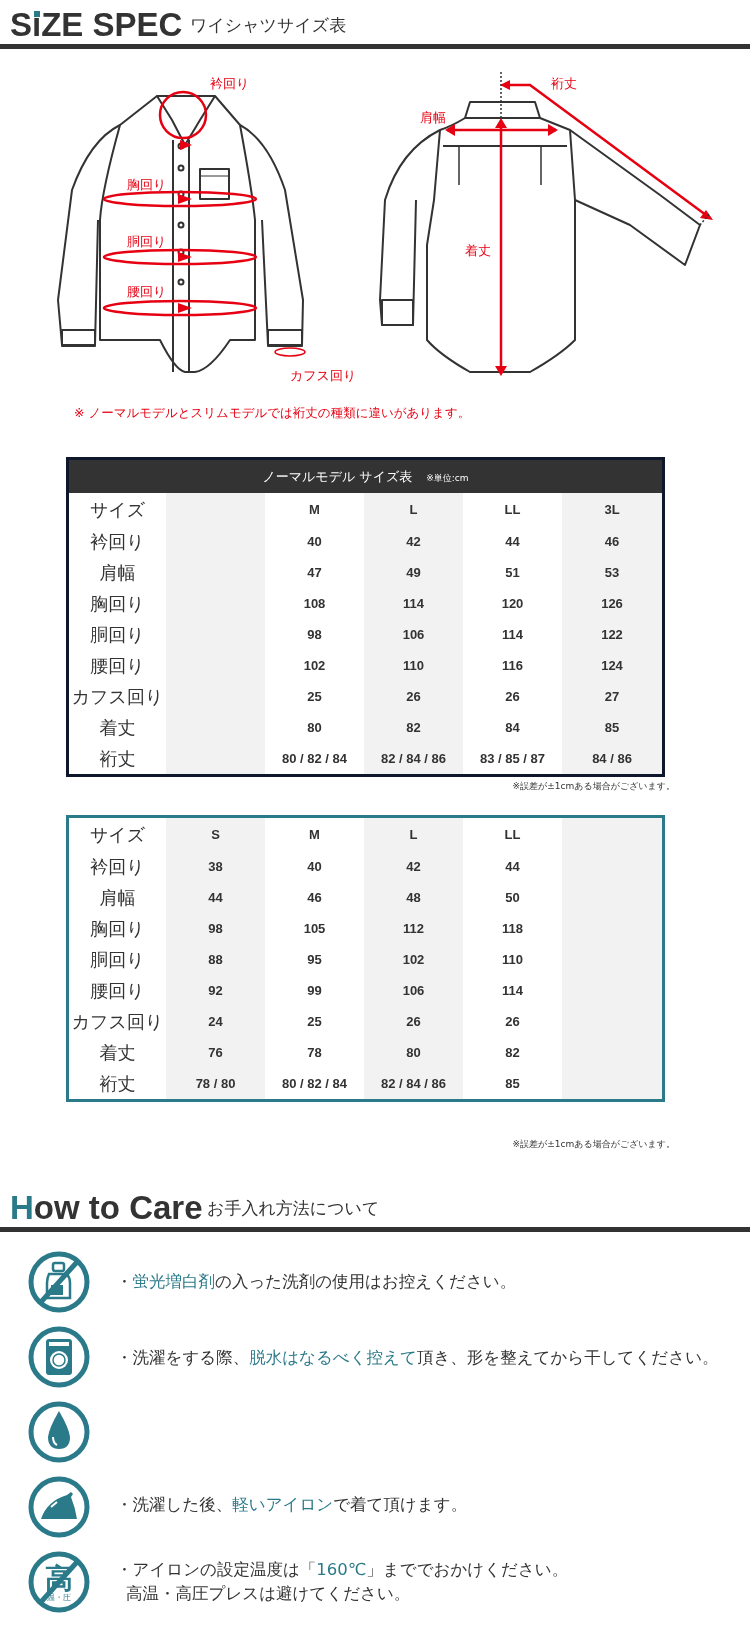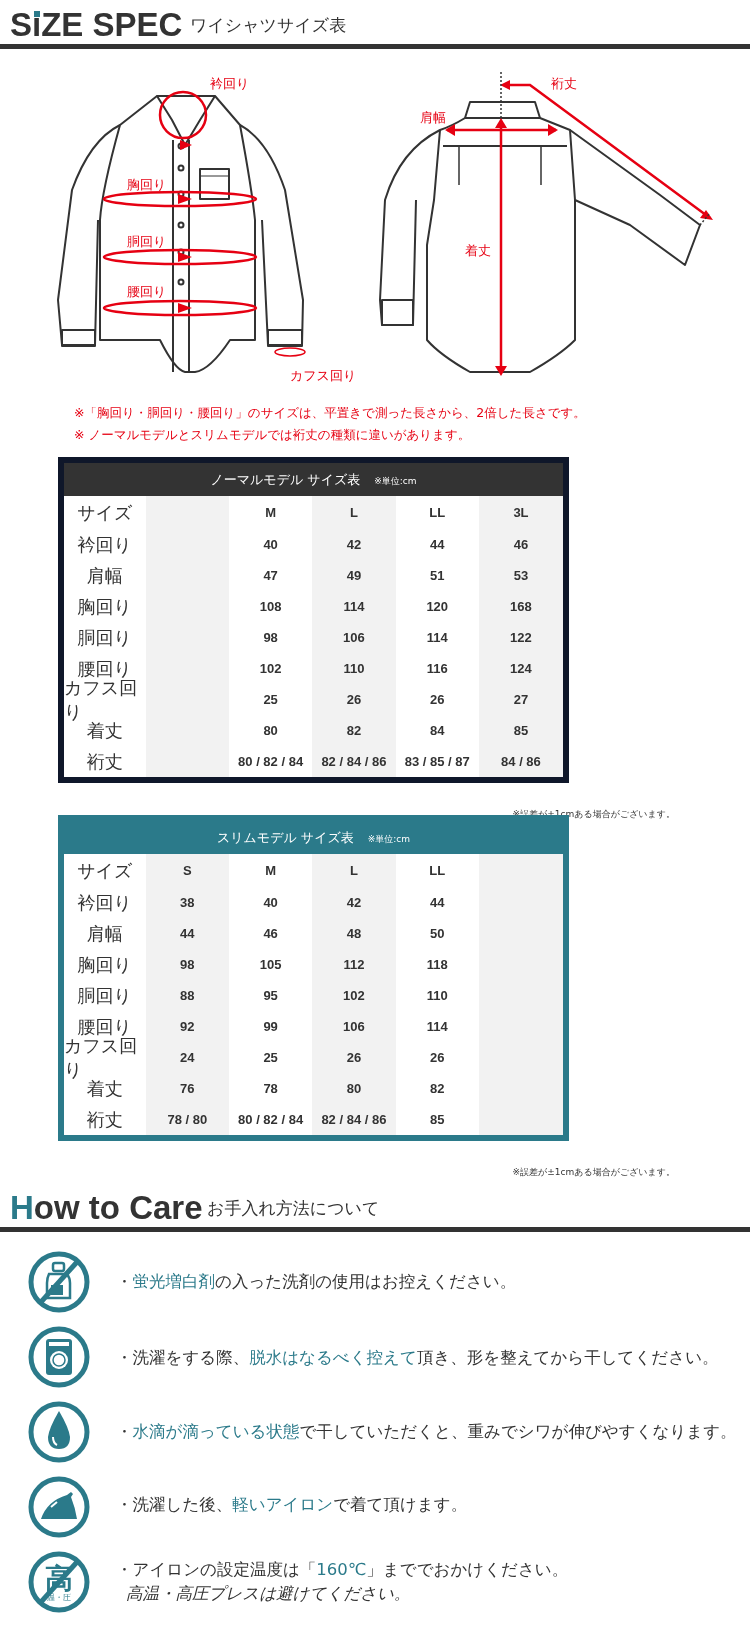--- a/index.html
+++ b/index.html
@@ -10,35 +10,35 @@
   .section-head .sub { position: absolute; font-size: 17px; color: #333; white-space: nowrap; }
   .section-head .rule { position: absolute; left: 0; width: 750px; height: 5px; background: #333; }
 
   .diagram { position: absolute; left: 0; top: 60px; width: 750px; height: 330px; }
   .diagram svg { position: absolute; left: 0; top: 0; }
   .diag-label { position: absolute; font-size: 13px; color: #e60012; white-space: nowrap; }
 
   .notes { position: absolute; left: 74px; top: 402px; width: 620px; }
   .notes div { font-size: 12.5px; color: #e60012; line-height: 22px; white-space: nowrap; }
 
-  .size-table { position: absolute; left: 58px; width: 511px; border: 6px solid #0f172a; }
+  .size-table { position: absolute; left: 66px; width: 599px; border: 3px solid #0f172a; }
   .size-table.slim { border-color: #2b7a8a; }
   .size-table .thead { height: 33px; background: #333; color: #fff; text-align: center; font-size: 13px; line-height: 33px; }
   .size-table.slim .thead { background: #2b7a8a; }
   .size-table .thead .unit { font-size: 9px; margin-left: 14px; }
   .size-table .tbody { position: relative; display: flex; }
   .size-table .col { width: 100px; }
   .size-table .col.label { width: 98px; }
   .size-table .col.last { width: 101px; }
   .size-table .col.shade { background: #f2f2f2; }
   .size-table .cell { height: 31px; display: flex; align-items: center; justify-content: center; font-family: "Liberation Sans", sans-serif; font-weight: bold; font-size: 13px; color: #333; }
   .size-table .col.label .cell { font-family: "DejaVu Sans", sans-serif; font-weight: normal; font-size: 18px; justify-content: center; }
   .size-table .cell:first-child { height: 33px; }
 
-  .footnote { position: absolute; right: 75px; font-size: 9px; color: #333; white-space: nowrap; margin-top: 28px; }
+  .footnote { position: absolute; right: 75px; font-size: 9px; color: #333; white-space: nowrap; }
 
   .care-item { position: absolute; left: 0; width: 750px; height: 70px; }
   .care-icon { position: absolute; left: 27px; top: 0; width: 64px; height: 64px; }
   .care-text { position: absolute; left: 116px; font-size: 16.5px; color: #333; white-space: nowrap; line-height: 24px; }
   .care-text .hl { color: #2b7a8a; }
 </style>
 </head>
 <body>
 
 <div class="section-head" style="top:0;height:50px;">
@@ -111,21 +111,20 @@
   <div class="diag-label" style="left:127px;top:116px;">胸回り</div>
   <div class="diag-label" style="left:127px;top:173px;">胴回り</div>
   <div class="diag-label" style="left:127px;top:223px;">腰回り</div>
   <div class="diag-label" style="left:290px;top:307px;">カフス回り</div>
   <div class="diag-label" style="left:420px;top:49px;">肩幅</div>
   <div class="diag-label" style="left:551px;top:15px;">裄丈</div>
   <div class="diag-label" style="left:465px;top:182px;">着丈</div>
 </div>
 
 <div class="notes">
-  <div>※「胸回り・胴回り・腰回り」のサイズは、平置きで測った長さから、2倍した長さです。</div>
   <div>※ ノーマルモデルとスリムモデルでは裄丈の種類に違いがあります。</div>
 </div>
 
 <div class="size-table" style="top:457px;">
   <div class="thead">
     <span>ノーマルモデル サイズ表</span><span class="unit">※単位:cm</span>
   </div>
   <div class="tbody">
     <div class="col label">
       <div class="cell">サイズ</div>
@@ -179,35 +178,32 @@
       <div class="cell">114</div>
       <div class="cell">116</div>
       <div class="cell">26</div>
       <div class="cell">84</div>
       <div class="cell">83 / 85 / 87</div>
     </div>
     <div class="col shade last">
       <div class="cell">3L</div>
       <div class="cell">46</div>
       <div class="cell">53</div>
-      <div class="cell">168</div>
+      <div class="cell">126</div>
       <div class="cell">122</div>
       <div class="cell">124</div>
       <div class="cell">27</div>
       <div class="cell">85</div>
       <div class="cell">84 / 86</div>
     </div>
   </div>
 </div>
 <div class="footnote" style="top:780px;">※誤差が±1cmある場合がございます。</div>
 
 <div class="size-table slim" style="top:815px;">
-  <div class="thead">
-    <span>スリムモデル サイズ表</span><span class="unit">※単位:cm</span>
-  </div>
   <div class="tbody">
     <div class="col label">
       <div class="cell">サイズ</div>
       <div class="cell">衿回り</div>
       <div class="cell">肩幅</div>
       <div class="cell">胸回り</div>
       <div class="cell">胴回り</div>
       <div class="cell">腰回り</div>
       <div class="cell">カフス回り</div>
       <div class="cell">着丈</div>
@@ -301,36 +297,35 @@
   </svg>
   <div class="care-text" style="top:21px;"><span>・洗濯をする際、</span><span class="hl">脱水はなるべく控えて</span><span>頂き、形を整えてから干してください。</span></div>
 </div>
 
 <div class="care-item" style="top:1400px;">
   <svg class="care-icon" viewBox="0 0 64 64">
     <circle cx="32" cy="32" r="28" fill="none" stroke="#2b7a8a" stroke-width="5"></circle>
     <path d="M32 11 Q22 28 21 37 Q21 49 32 49 Q43 49 43 37 Q42 28 32 11 Z" fill="#2b7a8a"></path>
     <path d="M26 37 Q26 43 30 45" fill="none" stroke="#fff" stroke-width="2"></path>
   </svg>
-  <div class="care-text" style="top:20px;"><span>・</span><span class="hl">水滴が滴っている状態</span><span>で干していただくと、重みでシワが伸びやすくなります。</span></div>
 </div>
 
 <div class="care-item" style="top:1475px;">
   <svg class="care-icon" viewBox="0 0 64 64">
     <circle cx="32" cy="32" r="28" fill="none" stroke="#2b7a8a" stroke-width="5"></circle>
     <path d="M14 44 Q20 26 40 20 L44 17 L46 19 L44 22 Q48 32 50 44 Z" fill="#2b7a8a"></path>
     <path d="M24 32 L30 27" stroke="#fff" stroke-width="2"></path>
   </svg>
   <div class="care-text" style="top:18px;"><span>・洗濯した後、</span><span class="hl">軽いアイロン</span><span>で着て頂けます。</span></div>
 </div>
 
 <div class="care-item" style="top:1550px;">
   <svg class="care-icon" viewBox="0 0 64 64">
     <circle cx="32" cy="32" r="28" fill="none" stroke="#2b7a8a" stroke-width="5"></circle>
     <text x="32" y="38" text-anchor="middle" font-size="28" font-weight="bold" fill="#2b7a8a" font-family="DejaVu Sans, sans-serif">高</text>
     <text x="32" y="50" text-anchor="middle" font-size="8" fill="#2b7a8a" font-family="DejaVu Sans, sans-serif">温・圧</text>
     <line x1="14" y1="52" x2="50" y2="12" stroke="#2b7a8a" stroke-width="5"></line>
   </svg>
   <div class="care-text" style="top:8px;">
     <div><span>・アイロンの設定温度は「</span><span class="hl">160℃</span><span>」まででおかけください。</span></div>
-    <div style="padding-left:10px;font-style:italic;">高温・高圧プレスは避けてください。</div>
+    <div style="padding-left:10px;">高温・高圧プレスは避けてください。</div>
   </div>
 </div>
 
 </body></html>

